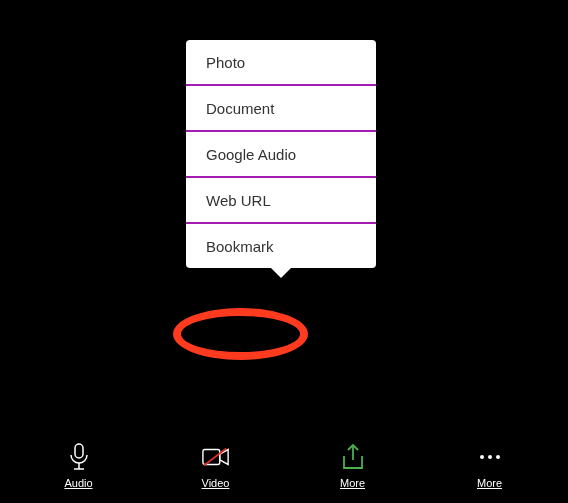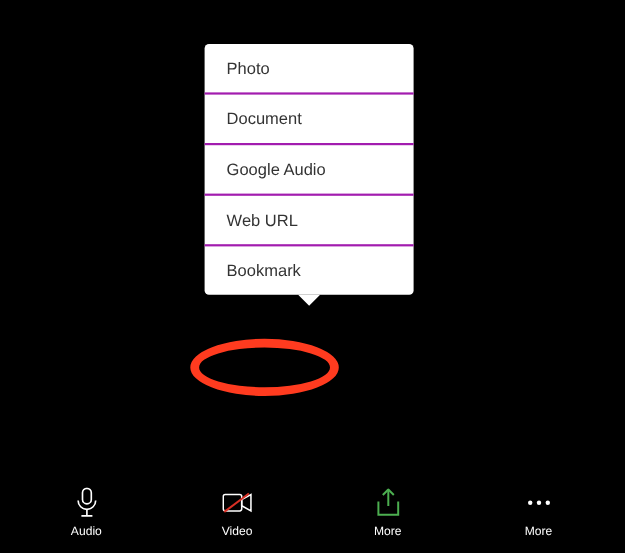--- a/index.html
+++ b/index.html
@@ -72,20 +72,21 @@
     .toolbar-icon {
       width: 28px;
       height: 28px;
       display: flex;
       align-items: center;
       justify-content: center;
     }
     .toolbar-label {
       font-size: 11px;
       color: #fff;
+      text-decoration: underline;
     }
     .toolbar-item.active .toolbar-icon svg { stroke: #4CAF50; }
     .dots { display: flex; gap: 4px; align-items: center; justify-content: center; height: 28px; }
     .dots span { width: 4px; height: 4px; background: #fff; border-radius: 50%; }
   </style>
 </head>
 <body>
 
 <div class="popup">
   <div class="popup-item">Photo</div>

